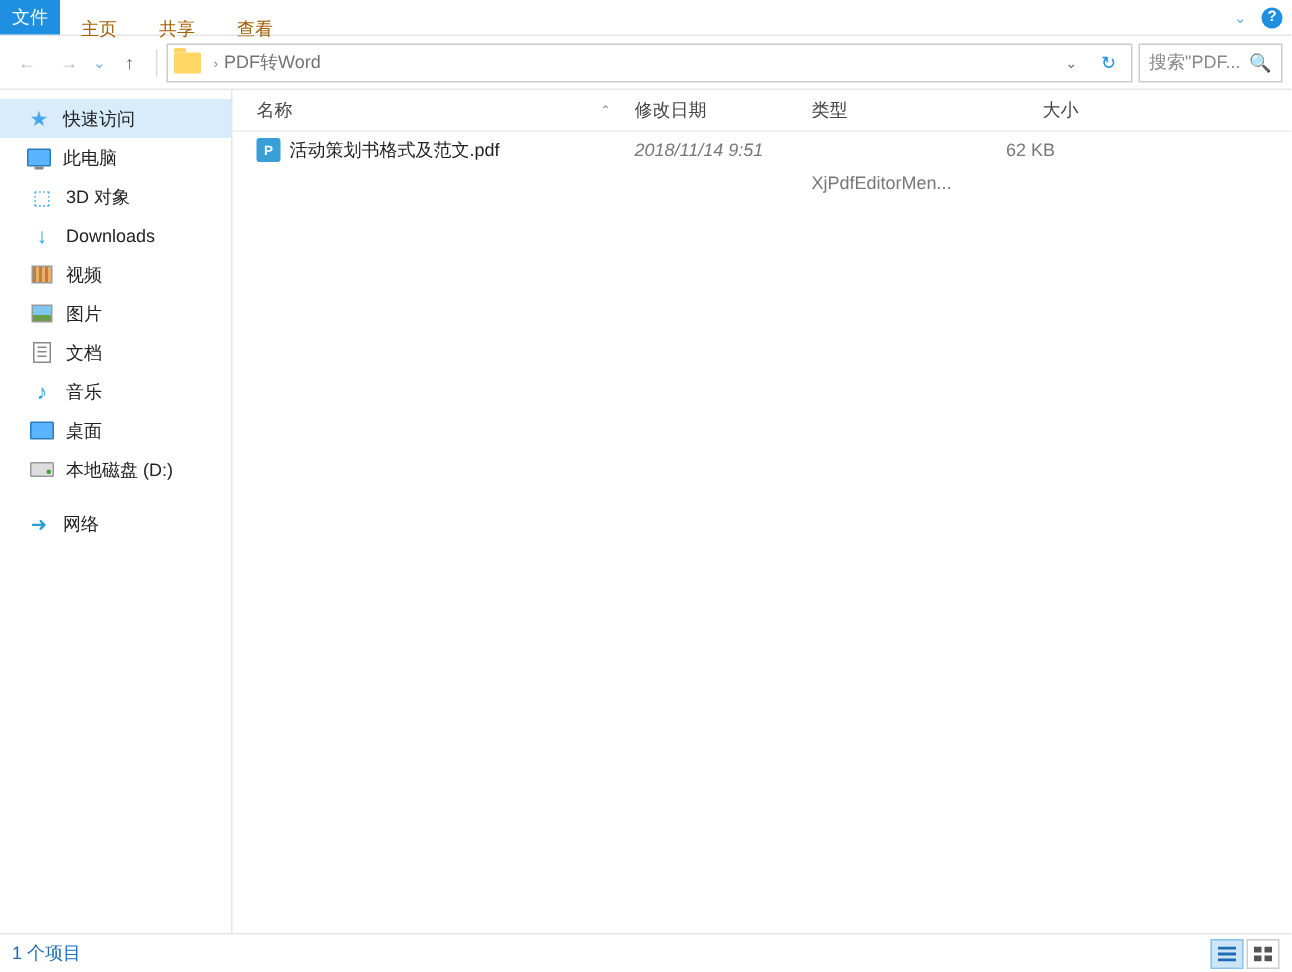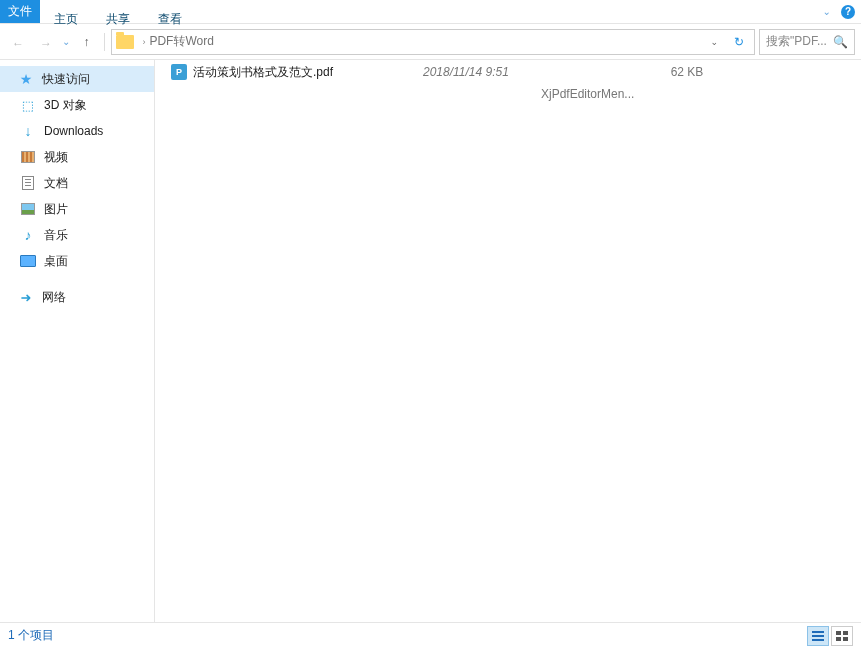--- a/index.html
+++ b/index.html
@@ -1,21 +1,21 @@
 <!DOCTYPE html>
 <html><head>
 <meta charset="utf-8">
 <style>
 * { margin: 0; padding: 0; box-sizing: border-box; font-family: "Microsoft YaHei", "Segoe UI", sans-serif; font-size: 12px; }
 body { background: #fff; width: 861px; height: 648px; overflow: hidden; display: flex; flex-direction: column; }
 
 
 .menubar { height: 24px; display: flex; align-items: stretch; background: #fff; border-bottom: 1px solid #e5e5e5; }
 .menu-file { background: #1e8fe1; color: #fff; padding: 0 8px; display: flex; align-items: center; }
-.menu-item { padding: 0 14px; display: flex; align-items: center; color: #0c4a6e; cursor: default; margin-top: 16px; }
+.menu-item { padding: 0 14px; display: flex; align-items: center; color: #a16207; cursor: default; margin-top: 16px; }
 .menu-spacer { flex: 1; }
 .menu-right { display: flex; align-items: center; padding-right: 6px; gap: 10px; }
 .chev { color: #6aa9e0; font-size: 10px; }
 .help-icon { width: 14px; height: 14px; border-radius: 50%; background: #1e8fe1; color: #fff; display: flex; align-items: center; justify-content: center; font-size: 10px; font-weight: bold; }
 
 
 .addrbar { height: 36px; display: flex; align-items: center; padding: 4px 6px; gap: 4px; border-bottom: 1px solid #e5e5e5; }
 .nav-arrow { width: 24px; height: 24px; display: flex; align-items: center; justify-content: center; color: #bbb; }
 .nav-up { color: #555; }
 .separator-v { width: 1px; height: 18px; background: #ddd; margin: 0 2px; }
@@ -113,64 +113,85 @@
   </div>
 </div>
 
 <div class="body-split">
 
   <div class="sidebar">
     <div class="nav-node root active">
       <span class="ico ico-star">★</span>
       <span>快速访问</span>
     </div>
+    <div class="nav-node root">
+      <span class="ico">
+          <span class="ico-pc"></span>
+        </span>
+      <span>此电脑</span>
+    </div>
     <div class="nav-node">
       <span class="ico ico-3d">⬚</span>
       <span>3D 对象</span>
     </div>
     <div class="nav-node">
       <span class="ico ico-dl">↓</span>
       <span>Downloads</span>
     </div>
     <div class="nav-node">
       <span class="ico">
           <span class="ico-vid"></span>
         </span>
       <span>视频</span>
     </div>
     <div class="nav-node">
       <span class="ico">
+          <span class="ico-pic"></span>
+        </span>
+      <span>图片</span>
+    </div>
+    <div class="nav-node">
+      <span class="ico">
           <span class="ico-doc"></span>
         </span>
       <span>文档</span>
-    </div>
-    <div class="nav-node">
-      <span class="ico">
-          <span class="ico-pic"></span>
-        </span>
-      <span>图片</span>
     </div>
     <div class="nav-node">
       <span class="ico ico-music">♪</span>
       <span>音乐</span>
     </div>
     <div class="nav-node">
       <span class="ico">
           <span class="ico-desk"></span>
         </span>
       <span>桌面</span>
+    </div>
+    <div class="nav-node">
+      <span class="ico">
+          <span class="ico-drive"></span>
+        </span>
+      <span>本地磁盘 (D:)</span>
     </div>
     <div class="nav-gap"></div>
     <div class="nav-node root">
       <span class="ico ico-net">➜</span>
       <span>网络</span>
     </div>
   </div>
 
   <div class="filepane">
+    <div class="colhead">
+      <div class="col col-name">
+        <span>名称</span>
+        <span class="sort-ind">⌃</span>
+      </div>
+      <div class="col col-date">修改日期</div>
+      <div class="col col-type">类型</div>
+      <div class="col col-size">大小</div>
+    </div>
     <div class="rows">
       <div class="row">
         <div class="cell cell-name">
           <span class="pdf-ico">P</span>
           <span>活动策划书格式及范文.pdf</span>
         </div>
         <div class="cell cell-date">2018/11/14 9:51</div>
         <div class="cell cell-type">XjPdfEditorMen...</div>
         <div class="cell cell-size">62 KB</div>
       </div>

